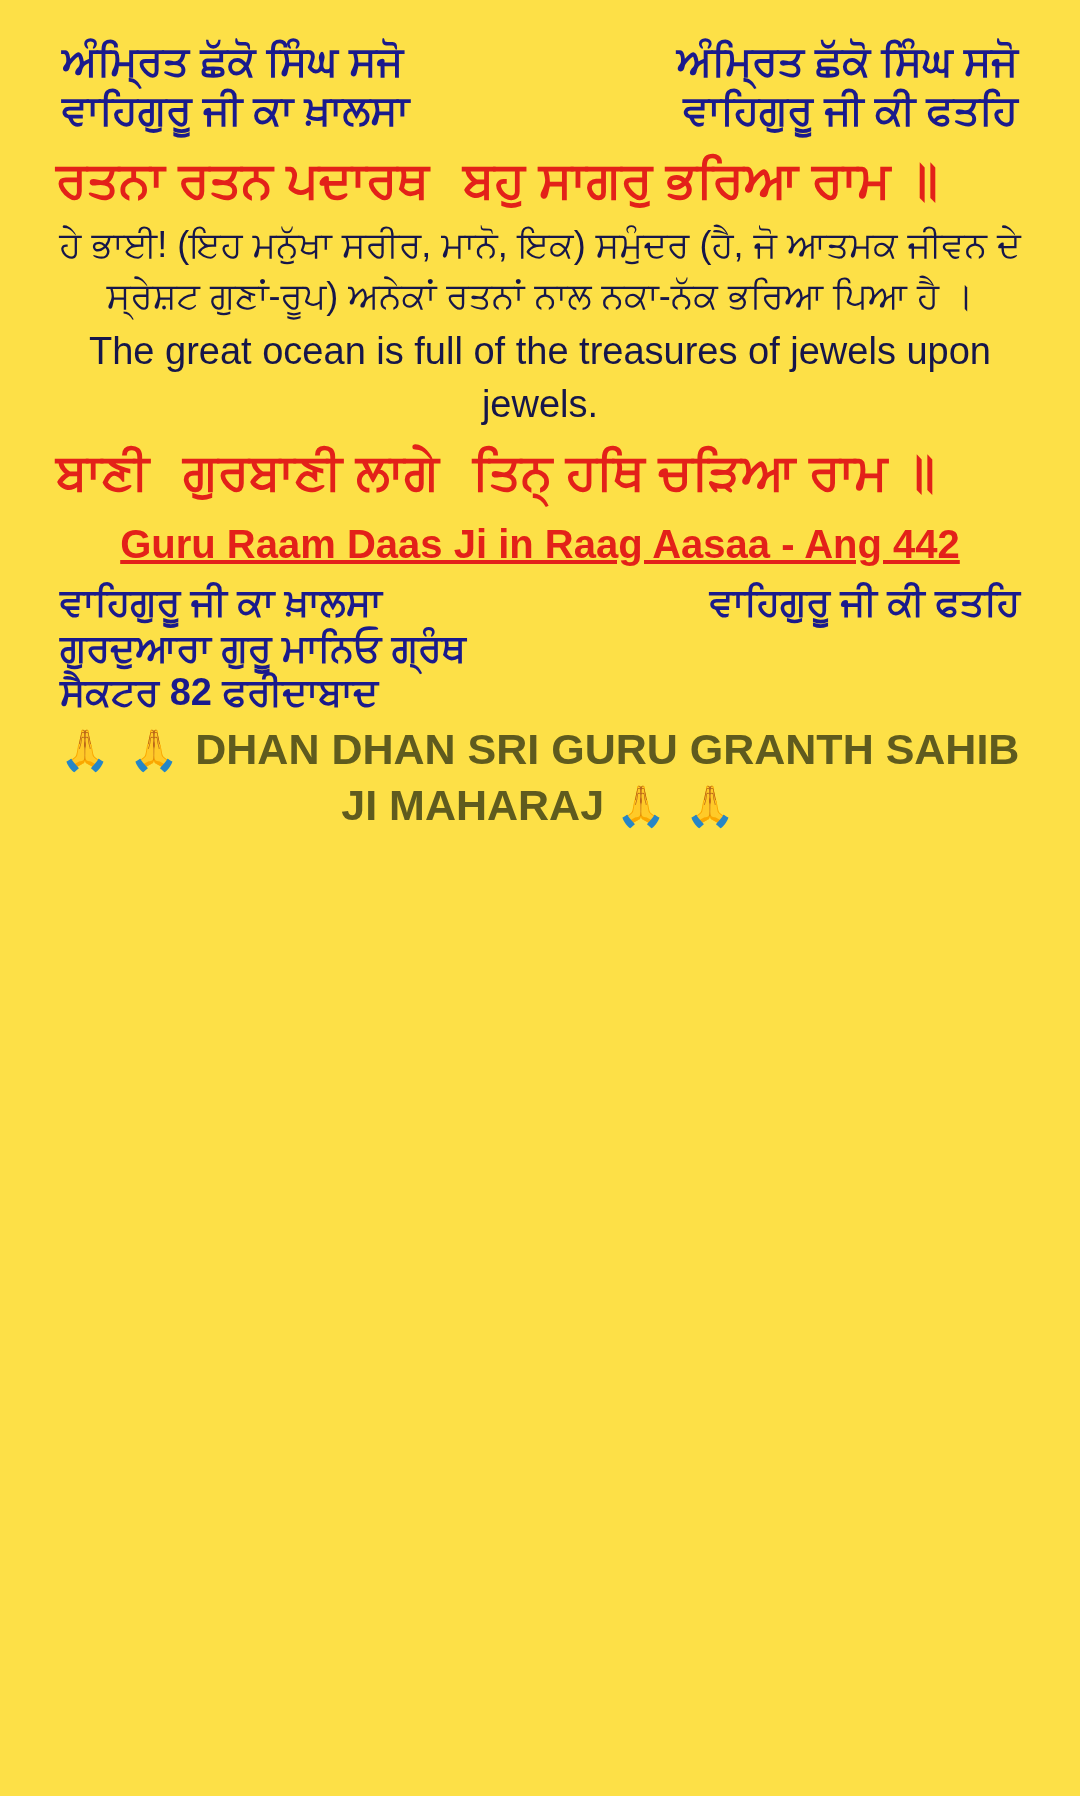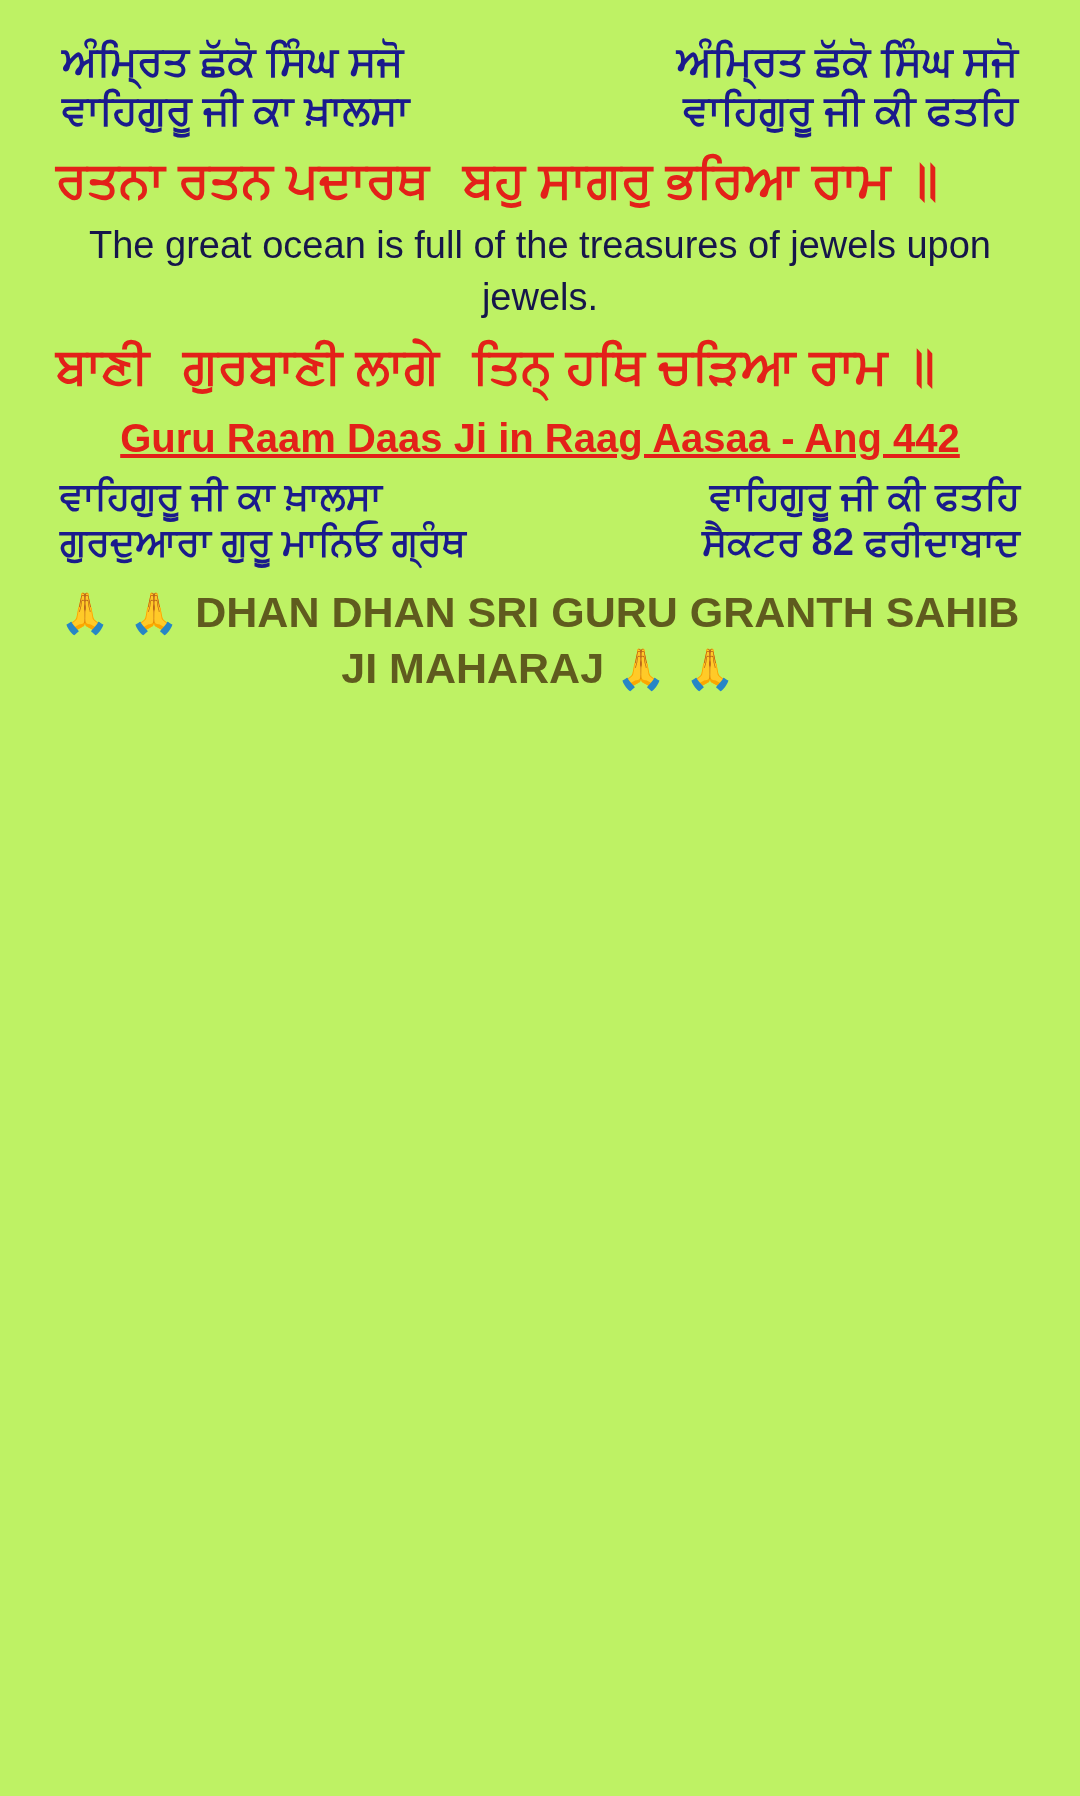--- a/index.html
+++ b/index.html
@@ -9,21 +9,21 @@
   body {
     width: 1080px;
     height: 1796px;
     background: #fbdd7e;
     font-family: "Liberation Sans", sans-serif;
     overflow: hidden;
   }
   .page {
     width: 1080px;
     height: 1796px;
-    background: #bef264;
+    background: #fde047;
     box-sizing: border-box;
     padding: 38px 56px 20px 56px;
     display: flex;
     flex-direction: column;
     align-items: center;
   }
 
   .greeting {
     color: #1a1a8c;
     font-size: 41px;
@@ -88,21 +88,21 @@
     font-size: 38px;
     font-weight: bold;
     display: flex;
     justify-content: space-between;
     width: 100%;
     padding: 0 4px;
     box-sizing: border-box;
   }
   .footer-greeting span { white-space: nowrap; }
   .footer-greeting.row1 { margin-bottom: 2px; }
-  .footer-greeting.row2 { margin-bottom: 20px; }
+  .footer-greeting.row2 { margin-bottom: 7px; flex-direction: column; }
 
   .dhan {
     color: #5f5b1e;
     font-size: 43px;
     font-weight: bold;
     text-align: center;
     line-height: 1.30;
     width: 100%;
   }
   .dhan .hands {
@@ -123,20 +123,21 @@
   <div class="greeting row2">
     <span>ਵਾਹਿਗੁਰੂ ਜੀ ਕਾ ਖ਼ਾਲਸਾ</span>
     <span>ਵਾਹਿਗੁਰੂ ਜੀ ਕੀ ਫਤਹਿ</span>
   </div>
 
   <div class="gurbani">
     <span class="seg">ਰਤਨਾ ਰਤਨ ਪਦਾਰਥ</span><span class="gap"></span><span class="seg">ਬਹੁ ਸਾਗਰੁ</span>
     <span class="seg">ਭਰਿਆ ਰਾਮ ॥</span>
   </div>
 
+  <div class="punjabi-meaning">ਹੇ ਭਾਈ! (ਇਹ ਮਨੁੱਖਾ ਸਰੀਰ, ਮਾਨੋ, ਇਕ) ਸਮੁੰਦਰ (ਹੈ, ਜੋ ਆਤਮਕ ਜੀਵਨ ਦੇ ਸ੍ਰੇਸ਼ਟ ਗੁਣਾਂ-ਰੂਪ) ਅਨੇਕਾਂ ਰਤਨਾਂ ਨਾਲ ਨਕਾ-ਨੱਕ ਭਰਿਆ ਪਿਆ ਹੈ ।</div>
 
   <div class="english">The great ocean is full of the treasures of jewels upon jewels.</div>
 
   <div class="gurbani">
     <span class="seg">ਬਾਣੀ</span><span class="gap"></span><span class="seg">ਗੁਰਬਾਣੀ ਲਾਗੇ</span><span class="gap"></span><span class="seg">ਤਿਨ੍</span>
     <span class="seg">ਹਥਿ ਚੜਿਆ ਰਾਮ ॥</span>
   </div>
 
 
 

